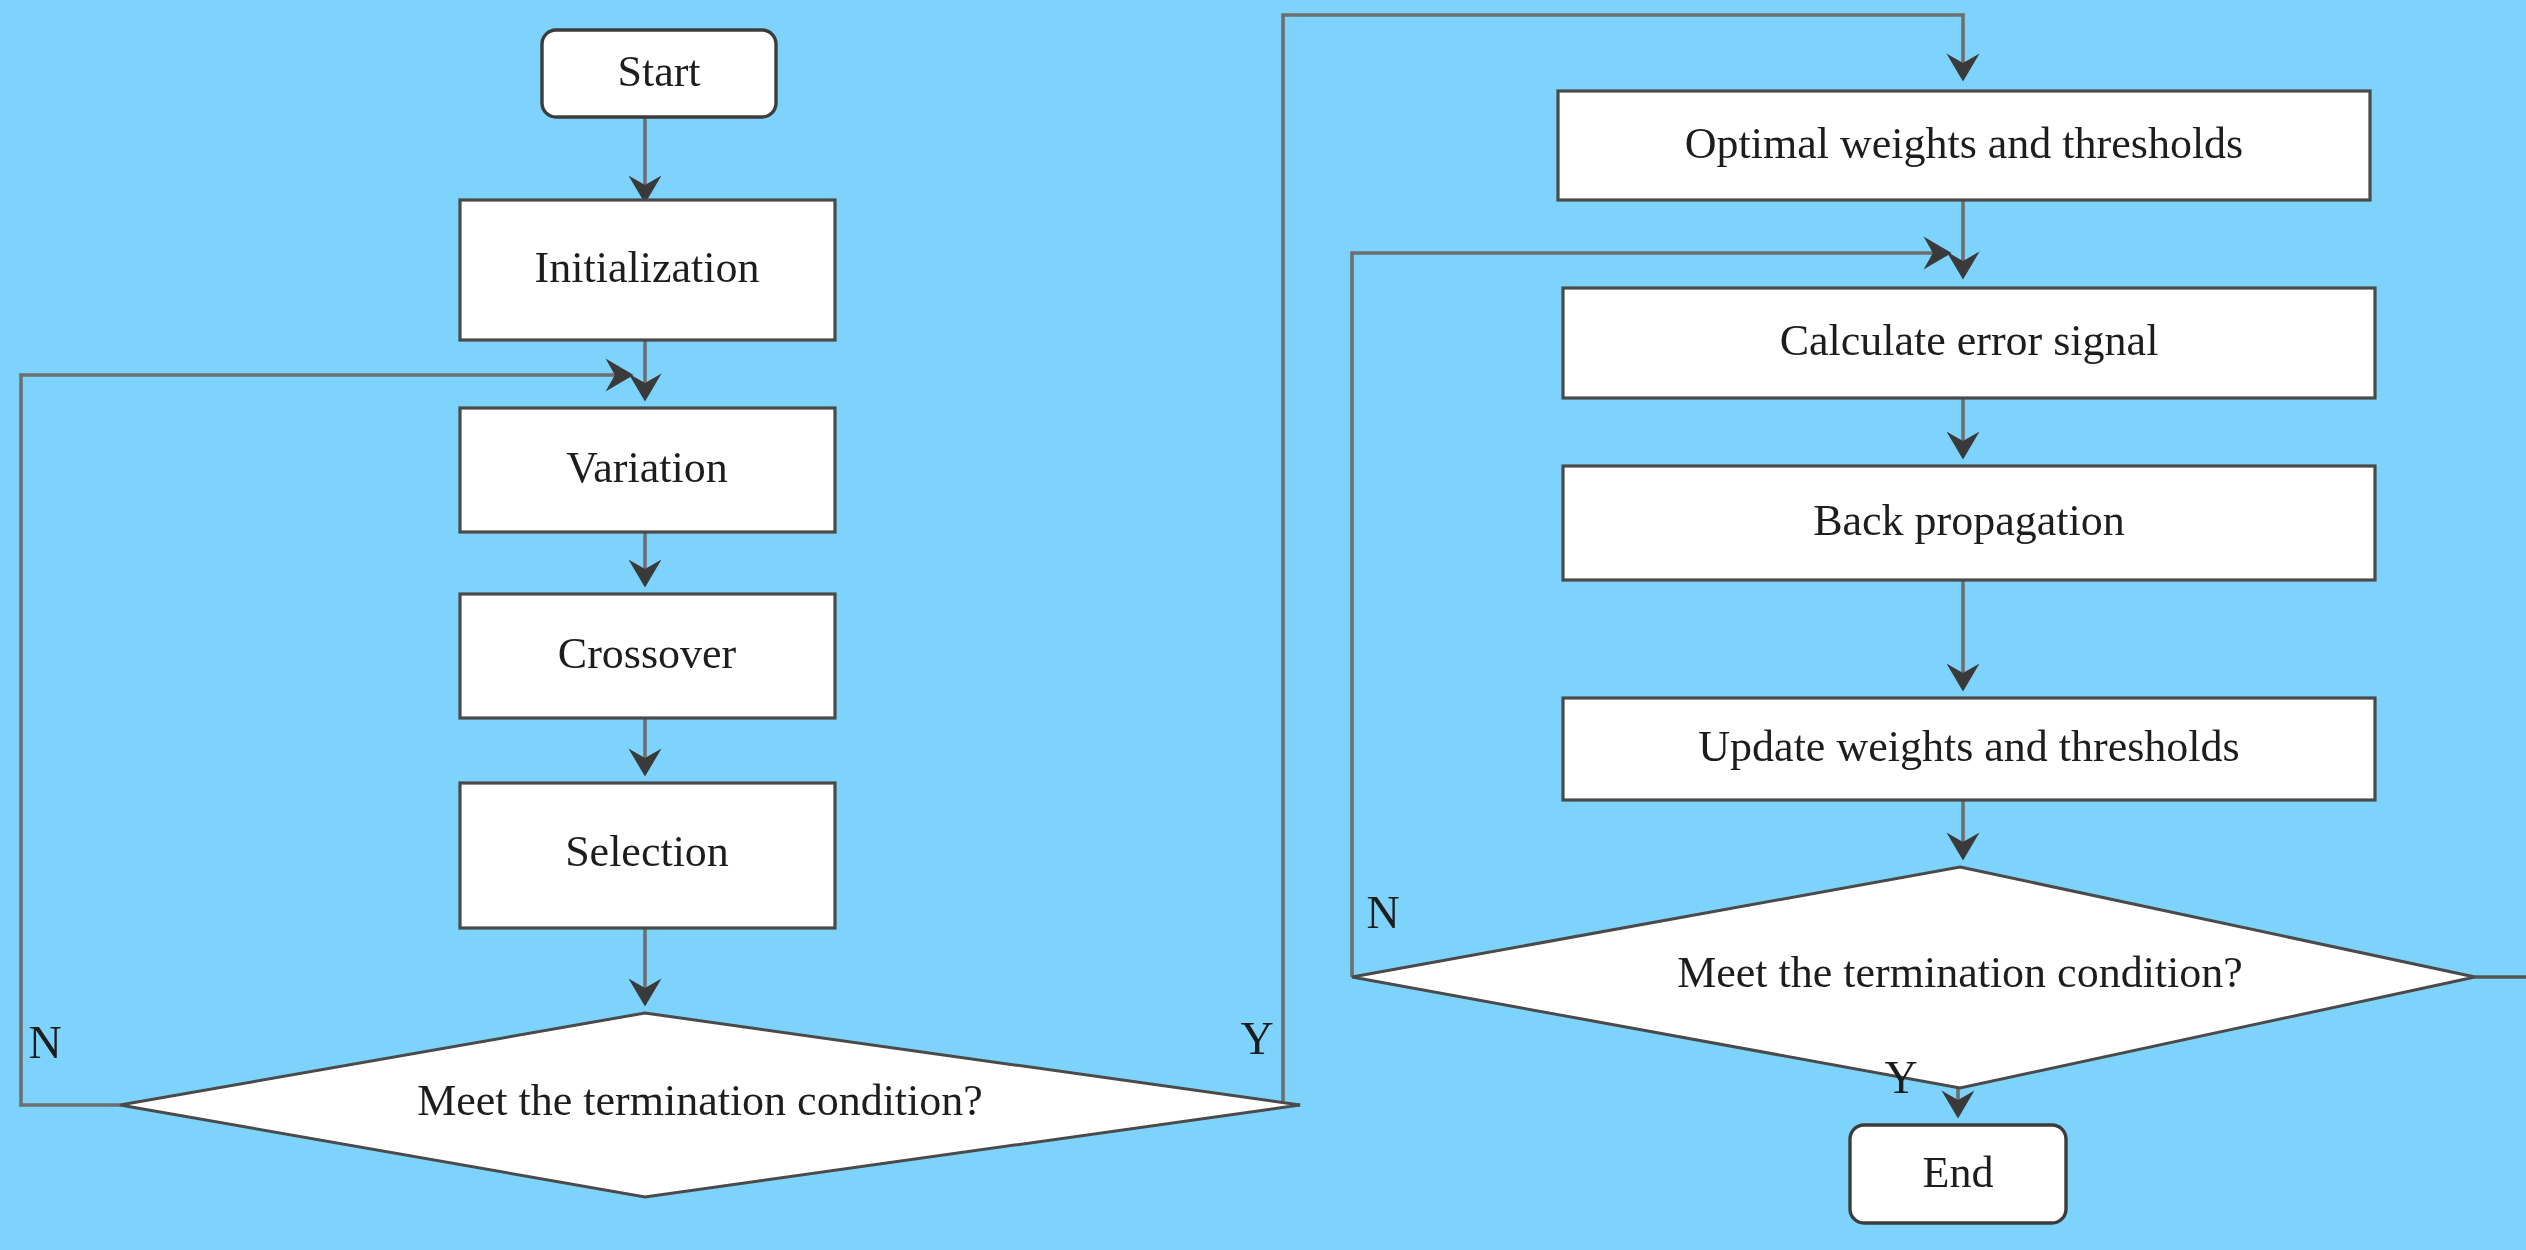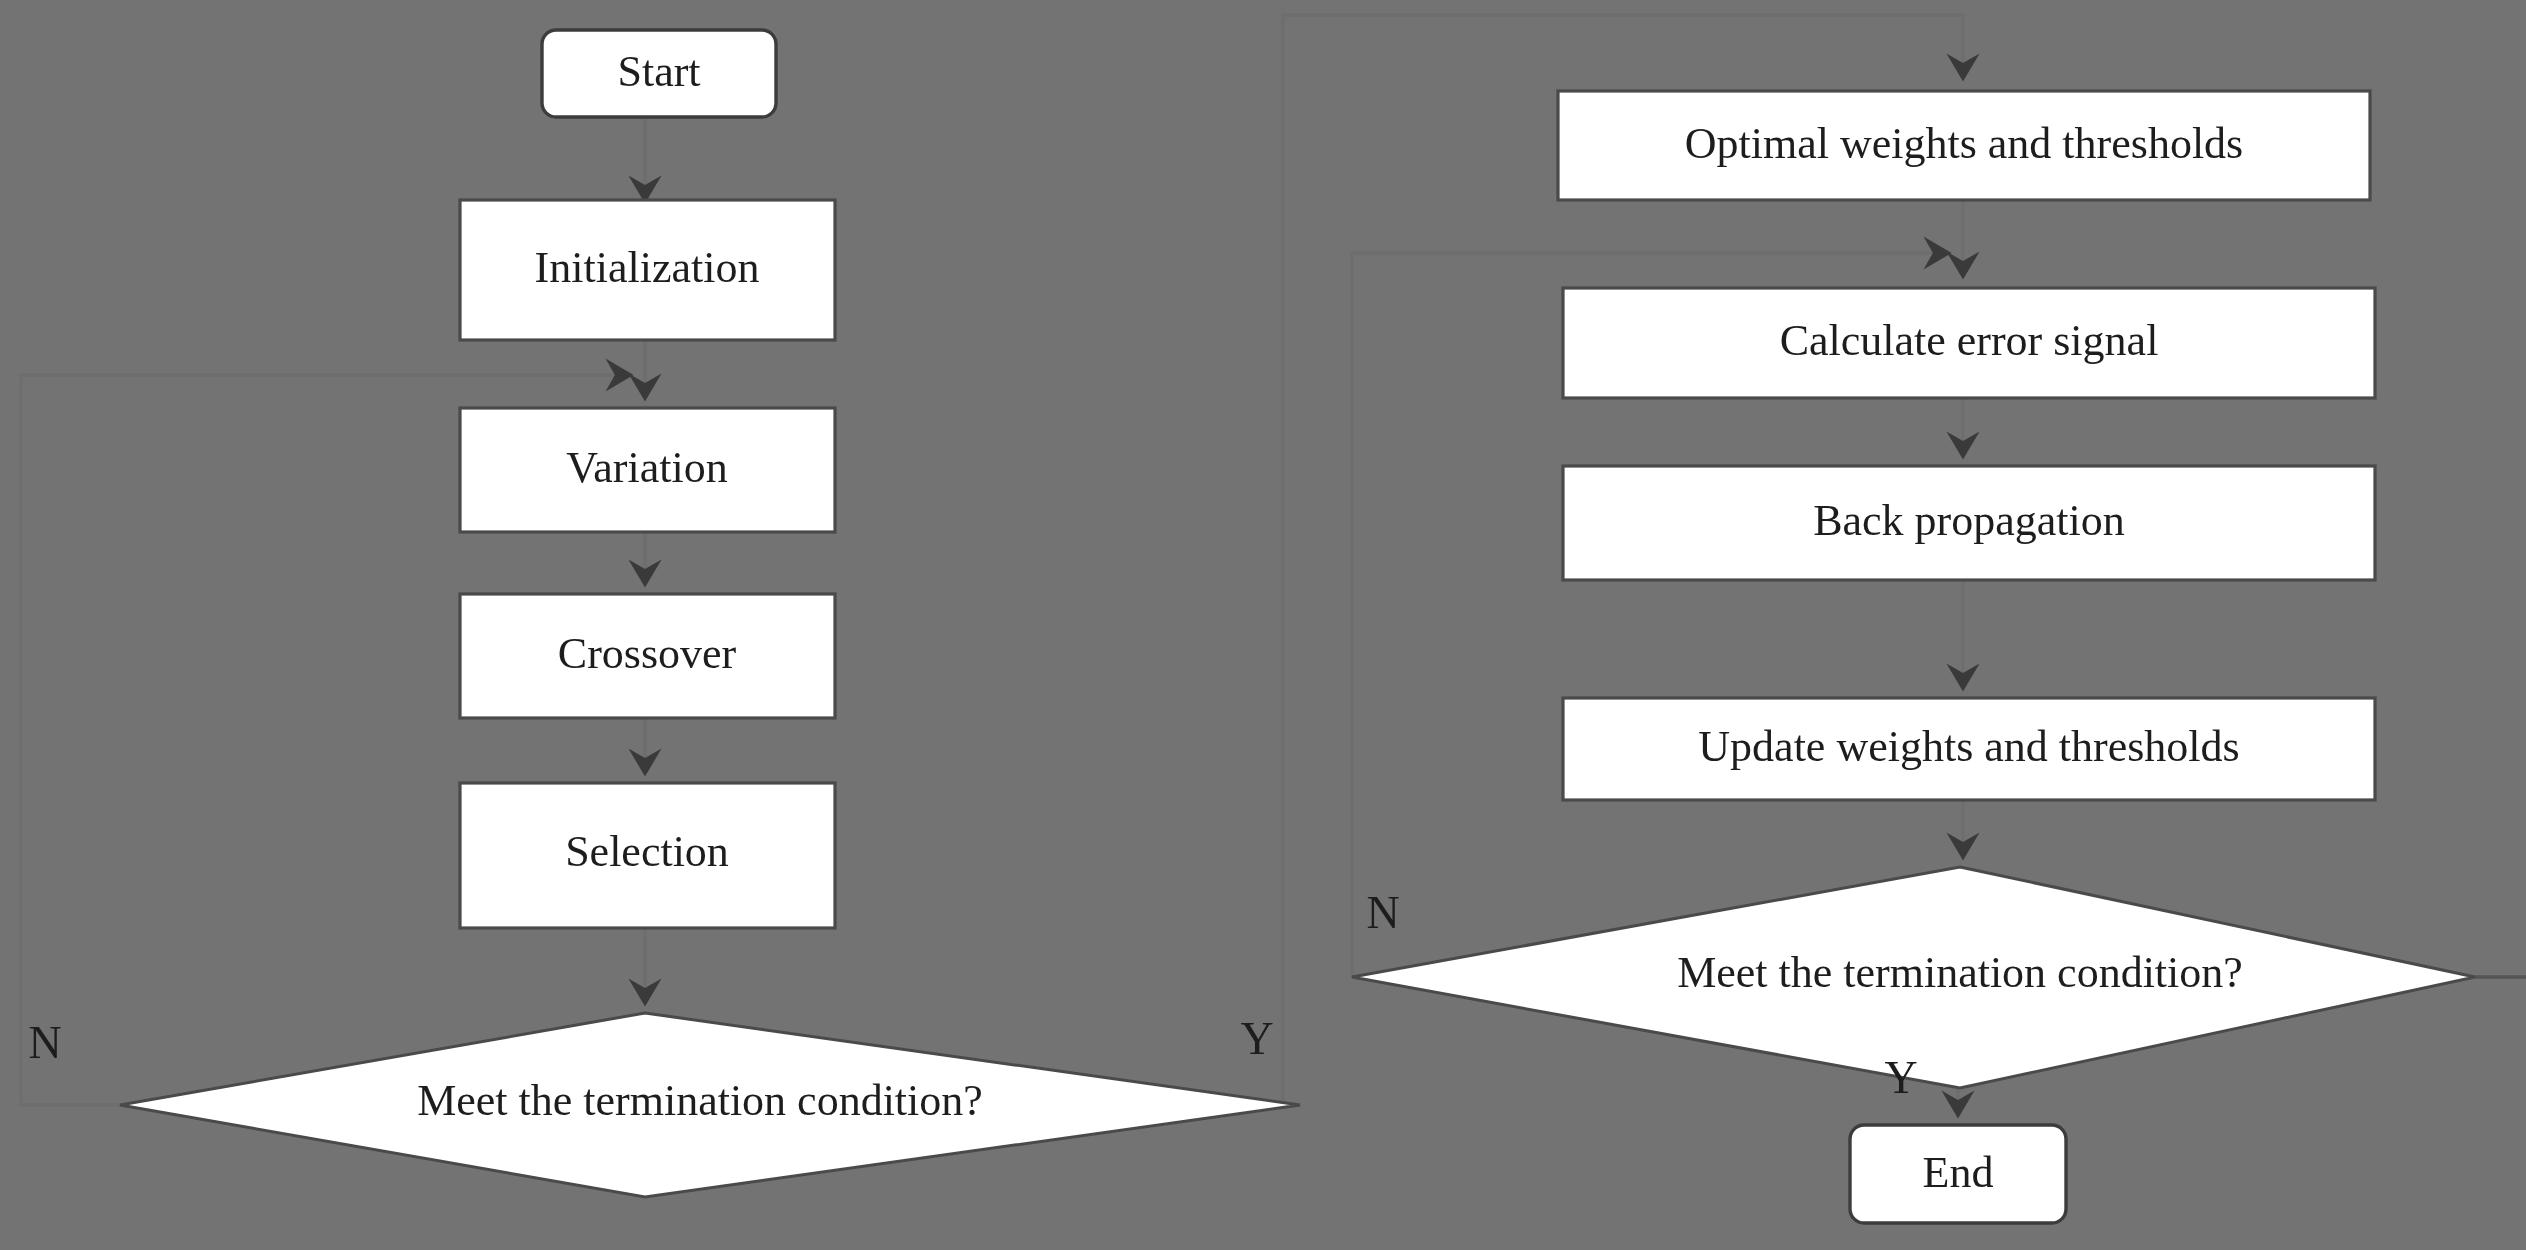--- a/index.html
+++ b/index.html
@@ -8,21 +8,21 @@
     padding: 0;
     background: #ffffff;
   }
   body {
     font-family: "Liberation Serif", "DejaVu Serif", serif;
   }
   #canvas-wrap {
     position: relative;
     width: 2526px;
     height: 1250px;
-    background: #737373;
+    background: #7dd3fc;
     overflow: hidden;
   }
   svg.flow {
     position: absolute;
     left: 0;
     top: 0;
     width: 2526px;
     height: 1250px;
     display: block;
   }

